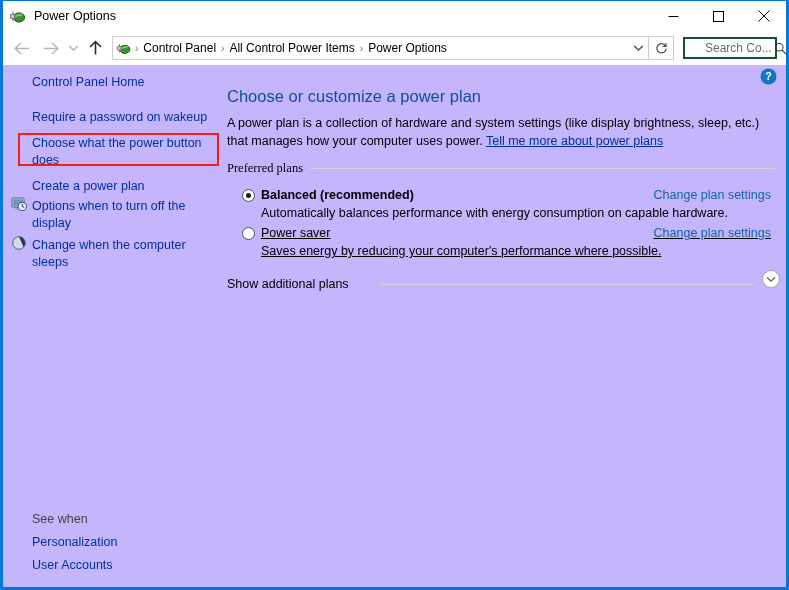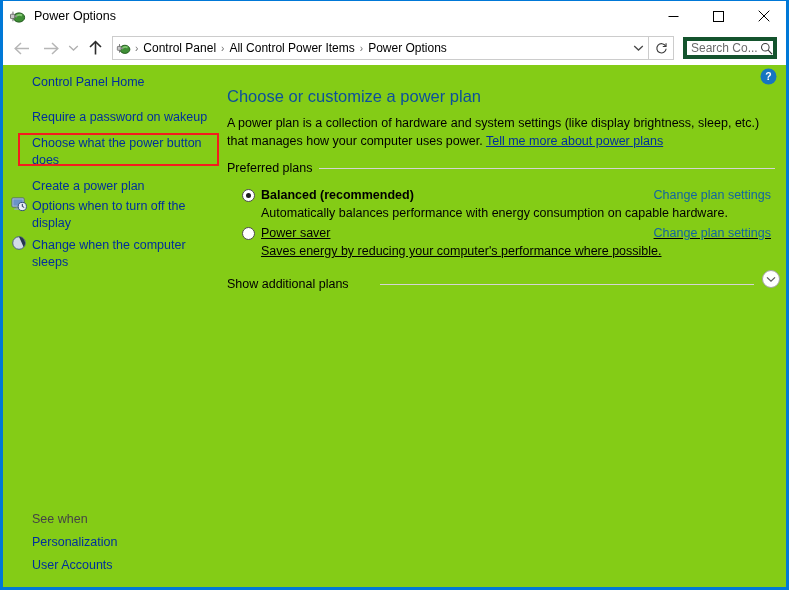--- a/index.html
+++ b/index.html
@@ -129,26 +129,26 @@
     border-left: none;
     background: #ffffff;
     flex: none;
     display: flex; align-items: center; justify-content: center;
   }
   #searchbox {
     width: 94px;
     height: 22px;
     margin-left: 9px;
     margin-right: 9px;
-    border: 4px solid #14532d;
-    background: #ffffff;
-    flex: none;
-    display: flex;
-    align-items: center;
-    padding: 0 4px;
+    border: 2px solid #14532d;
+    background: #ffffff;
+    flex: none;
+    display: flex;
+    align-items: center;
+    padding: 0 20px;
     box-sizing: border-box;
   }
   #search-input {
     border: none;
     outline: none;
     font-family: "Liberation Sans", sans-serif;
     font-size: 12px;
     color: #666666;
     background: transparent;
     width: 68px;
@@ -157,21 +157,21 @@
   #search-input::placeholder { color: #6b6b6b; opacity: 1; }
   #search-icon { flex: none; width: 14px; height: 14px; display:flex; align-items:center; justify-content:center;}
 
   
   #content {
     position: absolute;
     left: 0;
     top: 64px;
     right: 0;
     bottom: 0;
-    background: #84cc16;
+    background: #c4b5fd;
     overflow: hidden;
     padding-left: 20px;
   }
 
   
   #leftpanel {
     position: absolute;
     left: 0; top: 0;
     width: 220px;
     bottom: 0;
@@ -252,21 +252,21 @@
     font-size: 12.5px;
     color: #000000;
     white-space: nowrap;
     padding-right: 7px;
   }
   .section-head .sh-rule {
     flex: 1 1 auto;
     height: 1px;
     background: #d4d4d4;
   }
-  #preferred-head { top: 96px; }
+  #preferred-head { top: 96px; font-family: Liberation Serif, serif; }
   #additional-head { top: 212px; width: 527px; gap: 24px; }
 
   .plan {
     position: absolute;
     left: 19px;
   }
   .plan-row {
     display: flex;
     align-items: flex-end;
     width: 529px;

